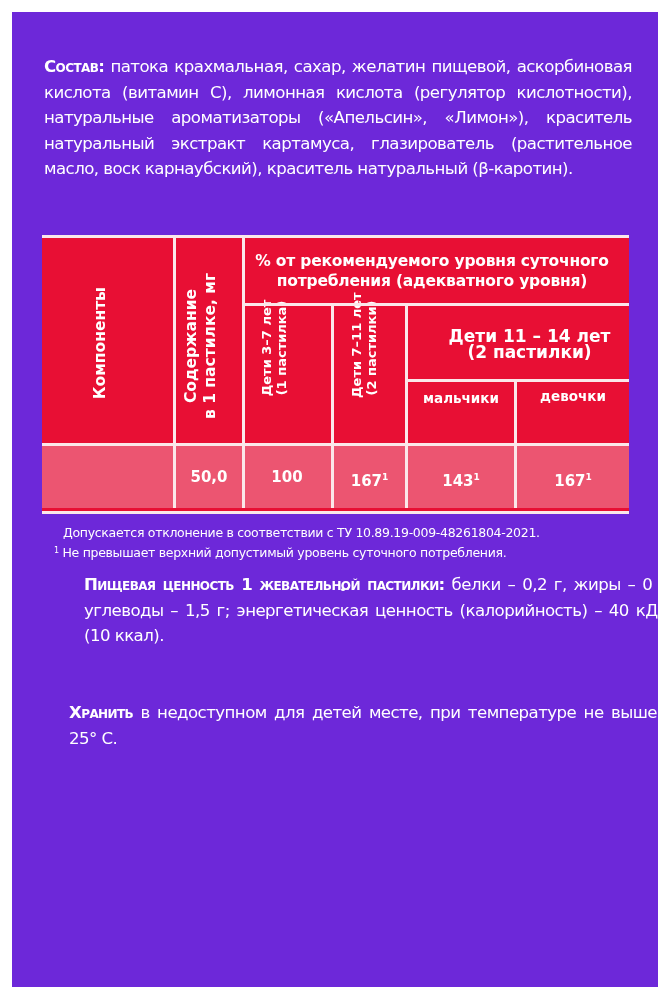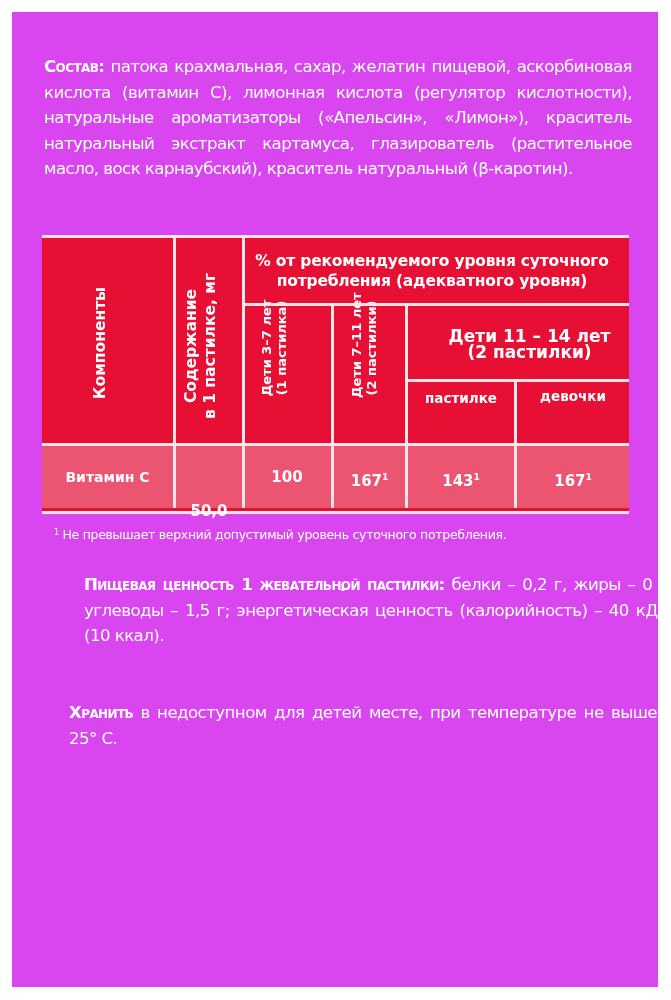--- a/index.html
+++ b/index.html
@@ -6,21 +6,21 @@
       margin: 0; padding: 0;
       width: 671px; height: 1000px;
       background: #ffffff;
       overflow: hidden;
     }
     body { position: relative; font-family: "DejaVu Sans", sans-serif; }
     .panel {
       position: absolute;
       left: 12px; top: 12px;
       width: 646px; height: 975px;
-      background: #d946ef;
+      background: #6d28d9;
       color: #ffffff;
     }
     .para {
       position: absolute;
       left: 32px;
       width: 588px;
       font-family: "DejaVu Sans", sans-serif;
       font-size: 16.6px;
       line-height: 25.6px;
       letter-spacing: -0.55px;
@@ -137,26 +137,25 @@
     <div class="vtext" style="left:307px; top:160px; width:100px; font-size:13px; line-height:15px;">
       <span>Дети 7–11 лет</span><br>
       <span>(2 пастилки)</span>
     </div>
 
     <div class="hdr-kids">
       <span>Дети 11 – 14 лет</span><br>
       <span>(2 пастилки)</span>
     </div>
 
-    <div class="hdr-sub" style="left:366px; width:106px;">пастилке</div>
+    <div class="hdr-sub" style="left:366px; width:106px;">мальчики</div>
     <div class="hdr-sub" style="left:475px; width:112px; padding-top:6px;">девочки</div>
 
     <div class="datarow"></div>
-    <div class="dcell first" style="left:0; width:131px;">Витамин С</div>
-    <div class="dcell" style="left:134px; width:66px;margin-top:34px;">50,0</div>
+    <div class="dcell" style="left:134px; width:66px;">50,0</div>
     <div class="dcell" style="left:202px; width:86px;">100</div>
     <div class="dcell" style="left:292px; width:71px;">
       <span>167</span><sup>1</sup>
     </div>
     <div class="dcell" style="left:366px; width:106px;">
       <span>143</span><sup>1</sup>
     </div>
     <div class="dcell" style="left:475px; width:112px;">
       <span>167</span><sup>1</sup>
     </div>
@@ -165,20 +164,21 @@
     <div class="vline" style="left:200px; top:0; height:270px;"></div>
     <div class="hline" style="left:200px; top:65px; width:387px;"></div>
     <div class="vline" style="left:289px; top:65px; height:205px;"></div>
     <div class="vline" style="left:363px; top:65px; height:205px;"></div>
     <div class="hline" style="left:363px; top:141px; width:224px;"></div>
     <div class="vline" style="left:472px; top:141px; height:129px;"></div>
     <div class="hline" style="left:0; top:205px; width:587px;"></div>
   </div>
 
   <div class="notes">
+    <div class="n1">Допускается отклонение в соответствии с ТУ 10.89.19-009-48261804-2021.</div>
     <div>
       <sup>1</sup><span> Не превышает верхний допустимый уровень суточного потребления.</span>
     </div>
   </div>
 
   <div class="speck">
     <i style="left:0; top:1px; width:4px; height:3px;"></i>
     <i style="left:6px; top:0; width:2px; height:3px;"></i>
   </div>
 

